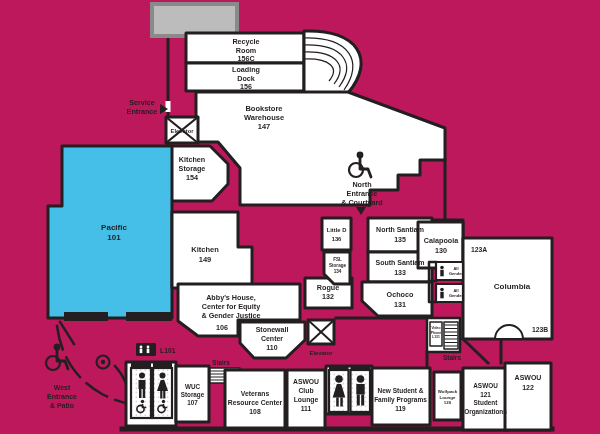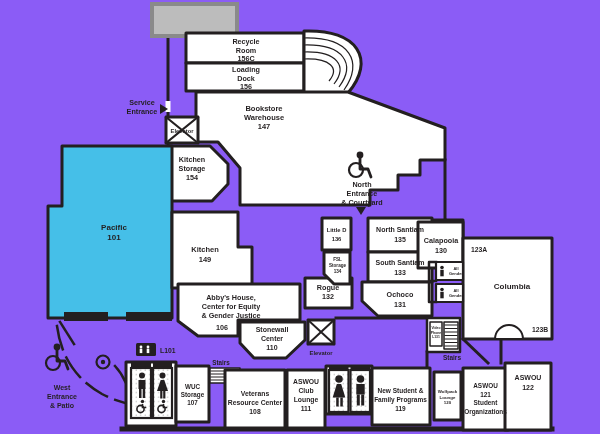--- a/index.html
+++ b/index.html
@@ -1,16 +1,16 @@
 <!DOCTYPE html>
 <html><head>
 <meta charset="utf-8">
 <style>
   html,body{margin:0;padding:0;background:#fff;}
-  .map-wrap{position:relative;width:600px;height:434px;background:#8b5cf6;overflow:hidden;}
+  .map-wrap{position:relative;width:600px;height:434px;background:#be185d;overflow:hidden;}
   svg{display:block;}
   .lbl{font-family:"Liberation Sans",sans-serif;font-weight:700;fill:#231f20;}
   .wall{fill:none;stroke:#231f20;stroke-width:3;stroke-linejoin:round;stroke-linecap:square;}
   .room{fill:#ffffff;stroke:#231f20;stroke-width:3;stroke-linejoin:round;}
   .thin{fill:none;stroke:#231f20;stroke-width:1.2;}
   .dark{fill:#231f20;stroke:none;}
 </style>
 </head>
 <body>
 

